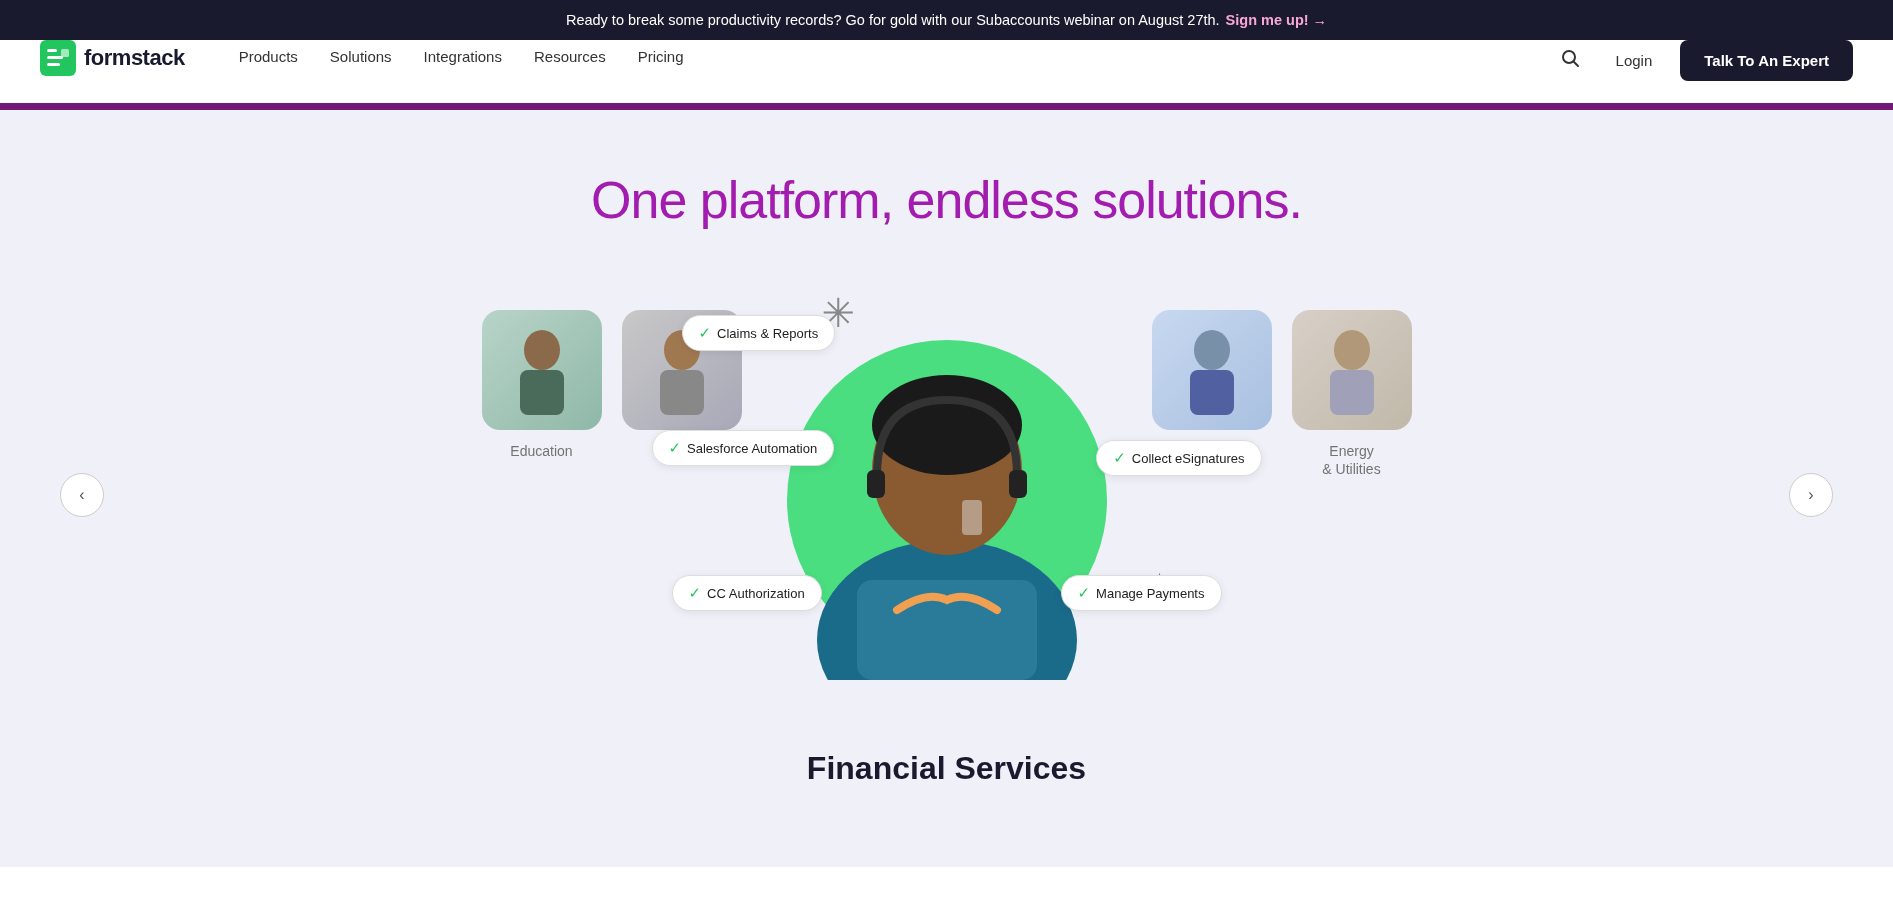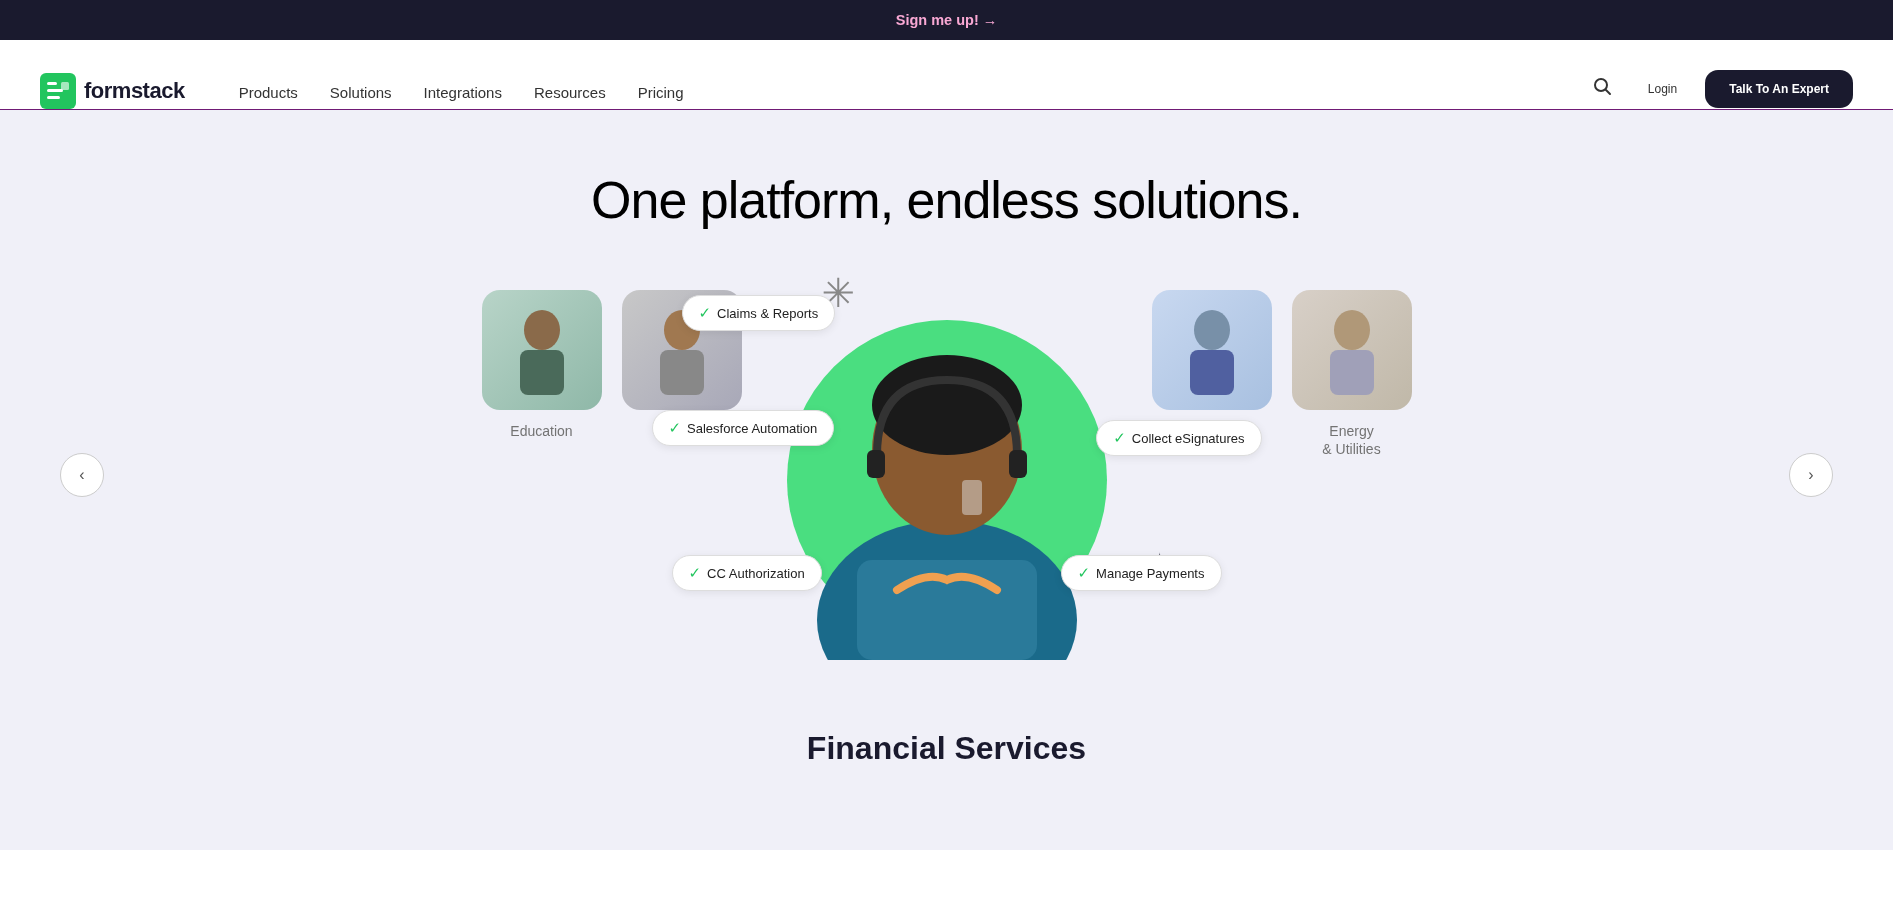--- a/index.html
+++ b/index.html
@@ -22,23 +22,23 @@
       font-weight: 700;
       text-decoration: none;
       display: inline-flex;
       align-items: center;
       gap: 4px;
     }
 
     
     .navbar {
       background: #fff;
-      border-bottom: 1px solid #701a75;
-      display: flex;
-      align-items: flex-end;
+      border-bottom: 7px solid #701a75;
+      display: flex;
+      align-items: flex-start;
       padding: 0 40px;
       height: 70px;
       position: sticky;
       top: 0;
       z-index: 100;
     }
     .logo {
       display: flex;
       align-items: center;
       gap: 8px;
@@ -83,51 +83,51 @@
       border: none;
       cursor: pointer;
       padding: 8px;
       color: #333;
       font-size: 18px;
     }
     .login-btn {
       background: none;
       border: none;
       cursor: pointer;
-      font-size: 12px;
+      font-size: 15px;
       color: #333;
       font-weight: 500;
       padding: 8px 12px;
     }
     .cta-btn {
       background: #1a1a2e;
       color: #fff;
       border: none;
       padding: 12px 24px;
-      border-radius: 13px;
-      font-size: 12px;
+      border-radius: 8px;
+      font-size: 15px;
       font-weight: 600;
       cursor: pointer;
       white-space: nowrap;
     }
 
     
     .hero {
       background: #f0f0f8;
       padding: 60px 40px 80px;
       text-align: center;
       position: relative;
       overflow: hidden;
       min-height: 740px;
     }
     .hero-title {
       font-size: 52px;
       font-weight: 400;
-      color: #000000;
-      margin-bottom: 60px;
+      color: #a21caf;
+      margin-bottom: 80px;
       letter-spacing: -1px;
     }
 
     
     .carousel-container {
       position: relative;
       display: flex;
       align-items: center;
       justify-content: center;
       gap: 0;
@@ -278,20 +278,21 @@
     .img-health { background: linear-gradient(135deg, #f0c8b0, #e0a890); }
     .img-soft { background: linear-gradient(135deg, #c8c8c8, #a8a8b8); }
     .img-nonprofit { background: linear-gradient(135deg, #c8d8f0, #a8c0e0); }
     .img-gov { background: linear-gradient(135deg, #f0e8c8, #d8d0a8); }
     .img-energy { background: linear-gradient(135deg, #d8d0c8, #c0b8a8); }
   </style>
 </head>
 <body>
 
 <div class="announcement-bar">
+  <span>Ready to break some productivity records? Go for gold with our Subaccounts webinar on August 27th.</span>
   <a class="sign-link">
     <span>Sign me up!</span>
     <span>→</span>
   </a>
 </div>
 
 <nav class="navbar">
   <a class="logo">
     <svg class="logo-icon" viewBox="0 0 36 36" fill="none" xmlns="http://www.w3.org/2000/svg">
       <rect width="36" height="36" rx="6" fill="#22c55e"></rect>

